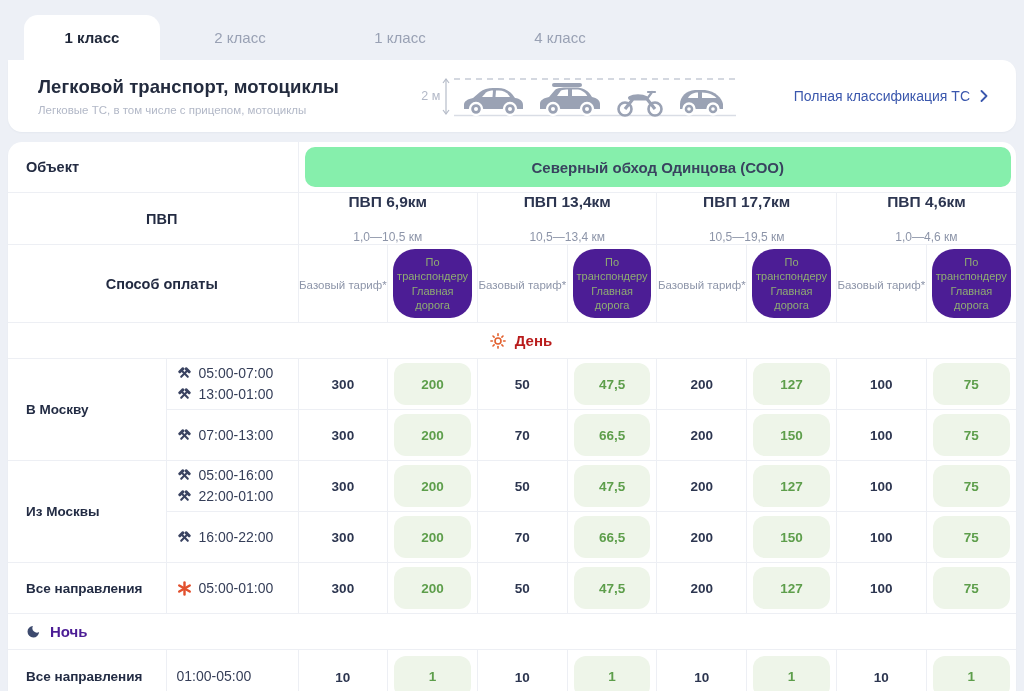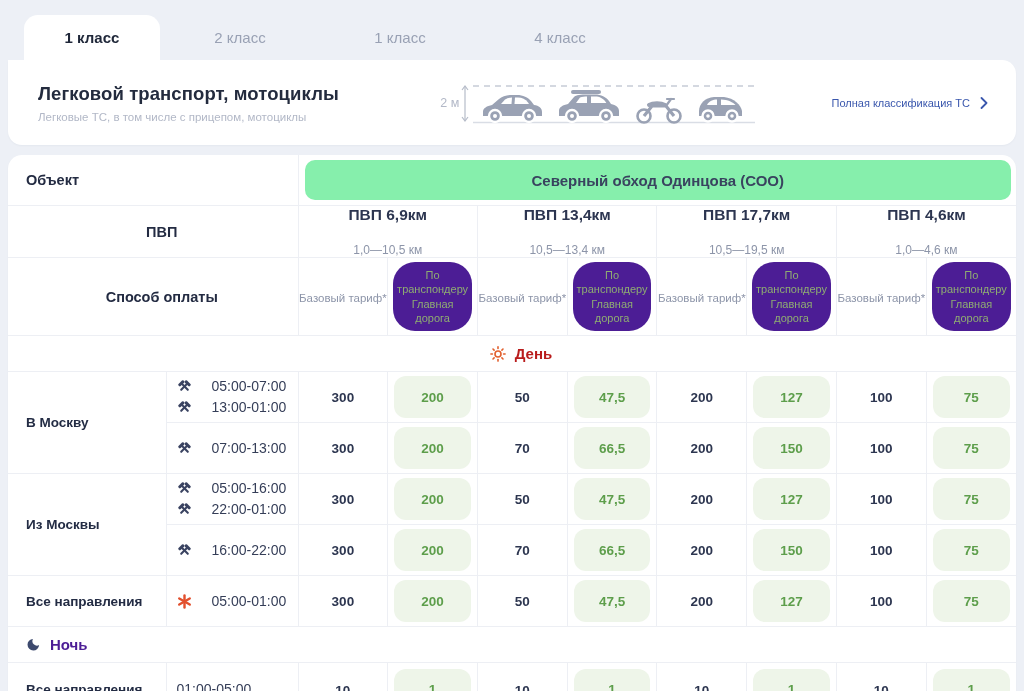--- a/index.html
+++ b/index.html
@@ -5,29 +5,29 @@
   * { margin:0; padding:0; box-sizing:border-box; }
   html,body { width:1024px; height:691px; background:#edf0f6; font-family:"Liberation Sans", sans-serif; }
 
   
   .tabs { display:flex; margin:0 8px; padding:15px 0 0 16px; }
   .tab { height:45px; display:flex; align-items:center; justify-content:center; cursor:pointer;
          font-size:15px; color:#99a1b4; width:160px; }
   .tab.active { background:#ffffff; border-radius:14px 14px 0 0; font-weight:700; color:#1f2739; width:136px; }
 
   
-  .class-card { margin:0 8px 10px; background:#fff; border-radius:0 14px 14px 14px; height:85px;
+  .class-card { margin:0 8px 10px; background:#fff; border-radius:0 14px 14px 14px; height:72px;
                 display:flex; align-items:center; padding:0 28px 0 30px;
                 box-shadow:0 1px 2px rgba(30,40,70,0.04); }
   .class-info { width:330px; }
   .class-title { font-size:18.5px; font-weight:700; color:#232b3e; letter-spacing:.1px; }
   .class-sub { font-size:11.5px; color:#b2b8c7; margin-top:6px; }
   .vehicles { flex:1; display:flex; align-items:center; justify-content:center; gap:0; }
   .height-label { font-size:12.5px; color:#b2b8c7; }
-  .class-link { display:flex; align-items:center; gap:10px; color:#3a57ad; font-size:11px; cursor:pointer; white-space:nowrap; }
+  .class-link { display:flex; align-items:center; gap:10px; color:#3a57ad; font-size:14px; cursor:pointer; white-space:nowrap; }
 
   
   .table-card { margin:0 8px 4px; background:#fff; border-radius:14px; overflow:hidden;
                 box-shadow:0 1px 2px rgba(30,40,70,0.04); }
   table { width:100%; border-collapse:collapse; table-layout:fixed; }
   col.c-label { width:158px; } col.c-time { width:132px; }
   td { vertical-align:middle; }
   tr.bt td { border-top:1px solid #edeff4; }
   td.bl { border-left:1px solid #edeff4; }
   td.lbl { padding-left:18px; font-size:14.5px; font-weight:600; color:#232b42; }
@@ -48,21 +48,21 @@
 
   .row-section td { height:36px; padding-left:18px; }
   .section-inner { display:flex; align-items:center; gap:9px; font-size:15px; font-weight:700; }
   .section-day { color:#b91c1c;justify-content:center; }
   .section-night { color:#4c1d95; }
 
   .data-row td { height:50px; }
   .night-row td { height:54px; }
   td.dir { padding-left:18px; font-size:13.5px; font-weight:600; color:#232c44; }
   td.time { padding-left:10px; }
-  .tline { display:flex; align-items:center; gap:20px; font-size:14px; color:#353e58; line-height:1.5; }
+  .tline { display:flex; align-items:center; gap:7px; font-size:14px; color:#353e58; line-height:1.5; }
   .tline .ico { display:flex; width:15px; justify-content:center; }
   td.vcell { text-align:center; }
   .val { font-size:13.5px; font-weight:700; color:#2d3650; }
   .valpill { display:flex; align-items:center; justify-content:center; margin:4px 6px; height:42px;
              background:#eef5e9; border-radius:12px; font-size:13.5px; font-weight:700; color:#5d9e4b; }
 </style>
 </head>
 <body>
 
 <div class="tabs">

